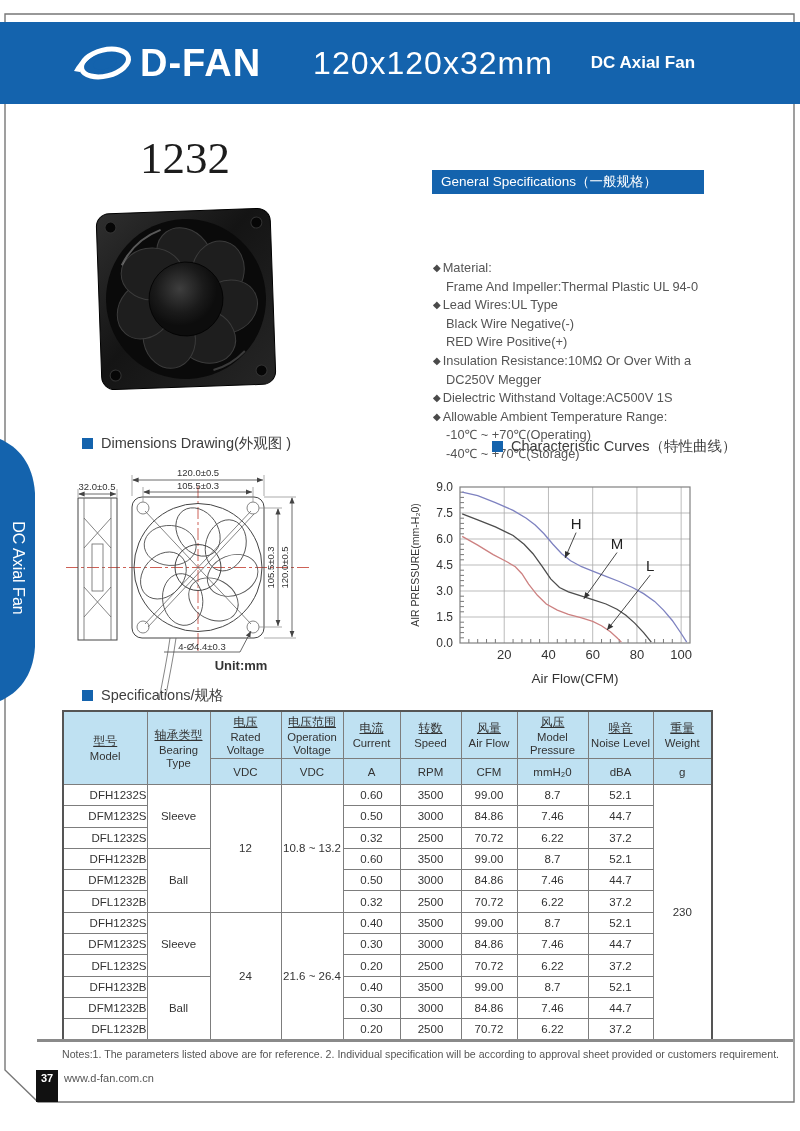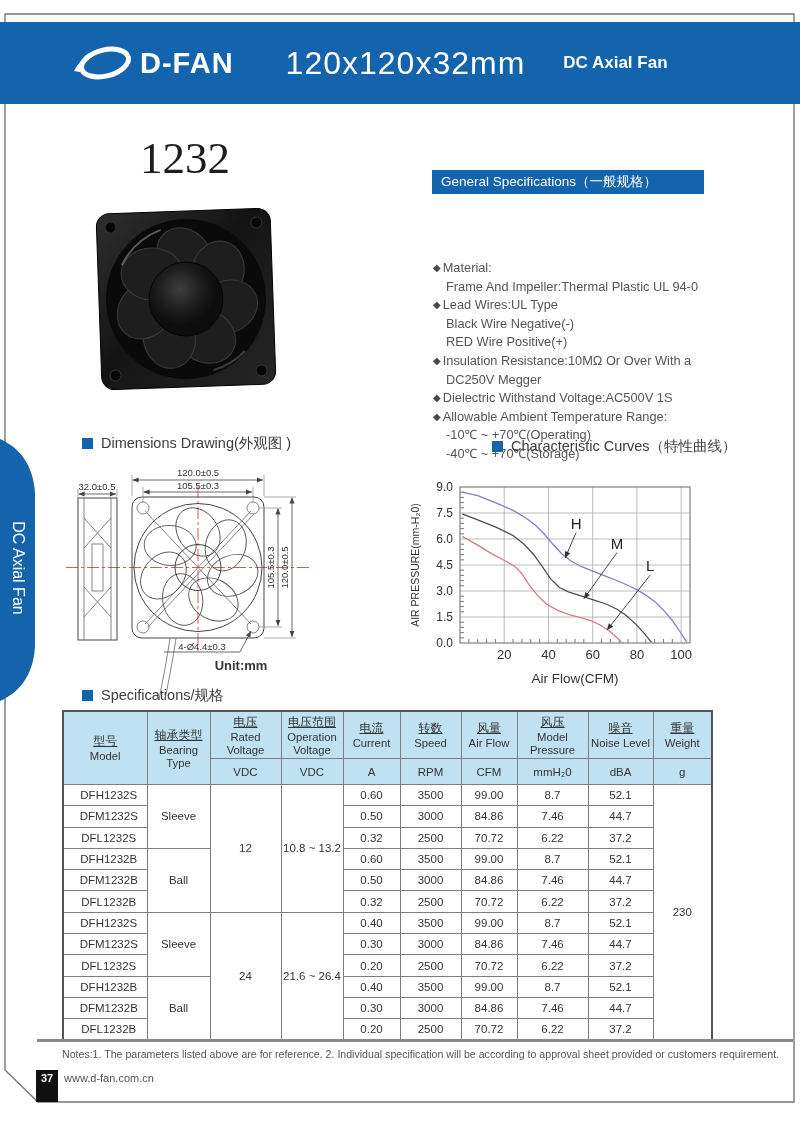--- a/index.html
+++ b/index.html
@@ -5,21 +5,21 @@
   html,body{margin:0;padding:0;background:#fff;}
   #page{position:relative;width:800px;height:1131px;background:#fff;overflow:hidden;
         font-family:"Liberation Sans",sans-serif;color:#3c3c3c;}
   .abs{position:absolute;}
   svg text{font-family:"Liberation Sans",sans-serif;}
 
   
   #header-bar{left:0;top:22px;width:800px;height:82px;background:#1463ad;
               display:flex;align-items:center;}
   #logo{display:flex;align-items:center;margin-left:72px;}
-  #brand-text{color:#fff;font-size:29px;font-weight:bold;letter-spacing:1px;margin-left:6px;}
+  #brand-text{color:#fff;font-size:38px;font-weight:bold;letter-spacing:1px;margin-left:6px;}
   #header-title{color:#fff;font-size:32px;margin-left:52px;letter-spacing:1px;}
   #header-subtitle{color:#fff;font-size:17px;font-weight:bold;margin-left:38px;}
 
   
   #side-tab{left:0;top:435px;width:40px;height:270px;}
   #side-tab-text{position:absolute;left:-47px;top:124px;width:130px;text-align:center;
      color:#fff;font-size:16px;transform:rotate(90deg);white-space:nowrap;}
 
   
   #model-number{left:95px;top:132px;width:180px;text-align:center;
@@ -45,21 +45,21 @@
   #spec-table-wrap{left:62px;top:710px;}
   table{border-collapse:collapse;table-layout:fixed;font-size:11.5px;color:#333;}
   td,th{border:1px solid #7d7d7d;text-align:center;padding:0;font-weight:normal;
         overflow:hidden;}
   table{border:2px solid #555;}
   thead th{background:#bfe1f2;height:46px;}
   thead .units td{background:#bfe1f2;height:25px;}
   thead .zh{font-size:12px;text-decoration:underline;}
   thead .en{font-size:11.3px;line-height:12.5px;}
   tbody td{height:20.3px;}
-  tbody td.model{text-align:center;padding-left:7px;}
+  tbody td.model{text-align:right;padding-left:7px;}
 
   
   #notes-divider{left:37px;top:1039px;width:756px;height:3px;background:#8a8a8a;}
   #notes-line{left:62px;top:1048px;width:720px;font-size:10.6px;color:#555;}
   #page-num{left:36px;top:1070px;width:22px;height:32px;background:#111;color:#fff;
       font-size:11px;font-weight:bold;text-align:center;line-height:16px;}
   #website{left:64px;top:1072px;font-size:11px;color:#555;}
 
   
   .grid{stroke:#aaa;stroke-width:0.8;}

